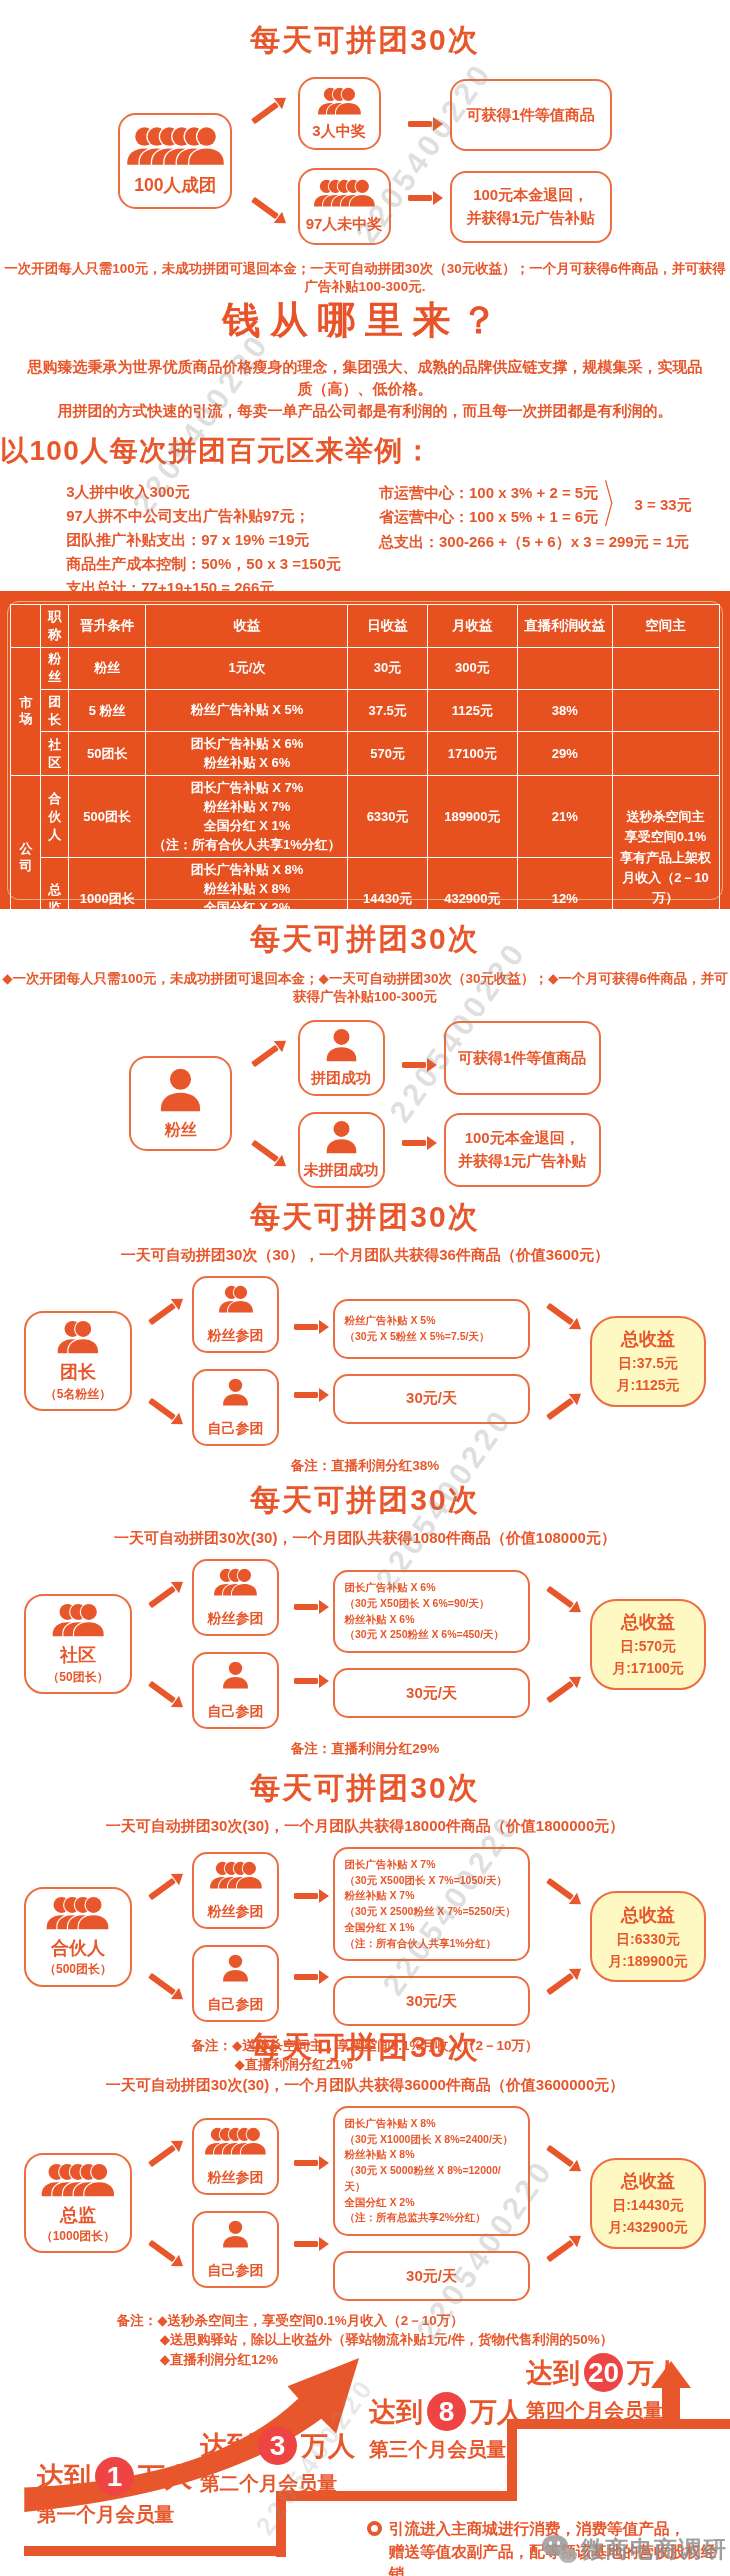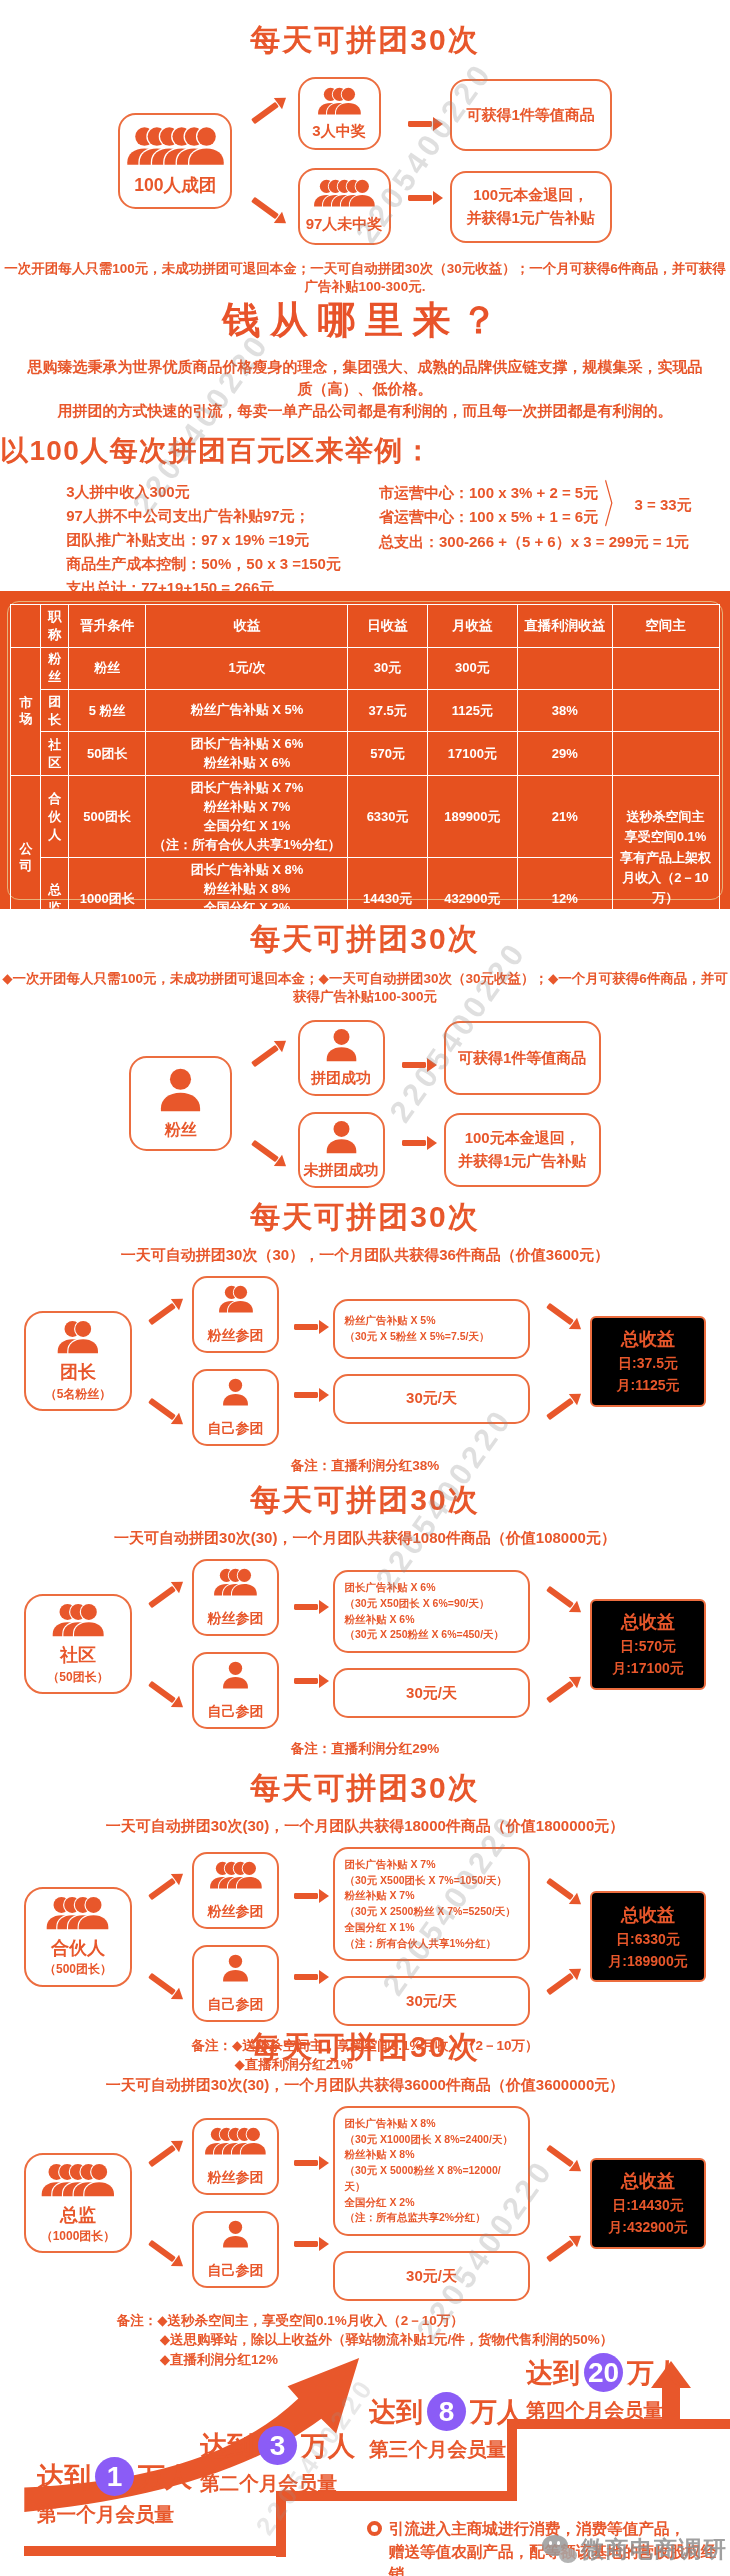--- a/index.html
+++ b/index.html
@@ -80,22 +80,22 @@
   .rolebox .lbl { font-size:18px; margin-top:4px; }
   .rolebox .sublbl { font-size:12px; font-weight:600; color:#e8572b; margin-top:1.4px; }
   .branchcol { display:flex; flex-direction:column; gap:16px; }
   .bbox { width:87px; height:77px; border-radius:15px; }
   .bbox .lbl { font-size:14px; margin-top:12px; }
   .rescol2 { display:flex; flex-direction:column; gap:15px; align-items:center; }
   .fan-result { width:197px; border:2px solid #ec6d3f; border-radius:15px; padding:8px 9.5px;
     font-size:10.5px; font-weight:600; line-height:1.5; color:#e8572b; white-space:pre-line; background:#fff; }
   .self-result { width:197px; height:50px; border:2px solid #ec6d3f; border-radius:15px; display:flex;
     align-items:center; justify-content:center; font-size:15px; font-weight:700; color:#e8572b; background:#fff; }
-  .totalbox { width:116px; border:2px solid #ec6d3f; border-radius:6px; padding:9.5px 6.8px;
-    text-align:center; color:#e8572b; background:#000000; }
+  .totalbox { width:116px; border:2px solid #ec6d3f; border-radius:26px; padding:9.5px 6.8px;
+    text-align:center; color:#e8572b; background:#fef9c3; }
   .totalbox .tt { font-size:18px; font-weight:700; }
   .totalbox .tl { font-size:14px; font-weight:700; margin-top:4px; white-space:nowrap; }
   .rnotes { width:fit-content; margin:9.5px auto 0; font-size:13.5px; font-weight:600; color:#e8572b; line-height:1.45; }
   .rnotes div + div { padding-left:43px; } .diag-col.h150 { height:101px; }
   .arr-col-straight { display:flex; flex-direction:column; justify-content:space-around; height:156px; }
 
   .s3 { height:283px; padding-top:9.5px; }
   .s3 .note-line { margin-top:10.8px; }
   .s3 .flowrow { margin-top:13.5px; gap:17.6px; }
   .s3 .root { width:103px; height:95px; }
@@ -109,21 +109,21 @@
   .s6 { height:259px; padding-top:4px; }
   .s7 { height:274px; padding-top:4px; }
   .rsec .flowrow { margin-top:10.8px; }
 
   
   .growth { position:absolute; left:0; top:2296px; width:730px; height:280px; }
   .stepbar { position:absolute; background:#e8572b; }
   .milestone { position:absolute; color:#e8572b; }
   .m-line { display:flex; align-items:center; font-size:27px; font-weight:700; }
   .m-num { display:inline-flex; align-items:center; justify-content:center; min-width:39px; height:39px;
-    padding:0 3.4px; border-radius:50%; background:#8b5cf6; color:#fff; font-size:28px; font-weight:700; margin:0 4px; }
+    padding:0 3.4px; border-radius:50%; background:#ef4444; color:#fff; font-size:28px; font-weight:700; margin:0 4px; }
   .m-label { font-size:19.6px; font-weight:700; margin-top:5.4px; }
   .up-arrow-stem { position:absolute; width:17.6px; background:#e8572b; }
   .up-arrow-head { position:absolute; width:0; height:0;
     border-left:20px solid transparent; border-right:20px solid transparent; border-bottom:27px solid #e8572b; }
   .g-footer { position:absolute; left:367px; top:222px; width:364px; display:flex; gap:6.8px; }
   .ring { width:15px; height:15px; border:4px solid #e8572b; border-radius:50%; flex:0 0 auto; margin-top:2.7px; }
   .g-footer-text { font-size:15.6px; font-weight:600; color:#e8572b; line-height:1.45; white-space:pre-line; }
 
   
   .wm { position:absolute; font-size:31px; font-weight:600; letter-spacing:4px; color:rgba(140,140,140,.28);

